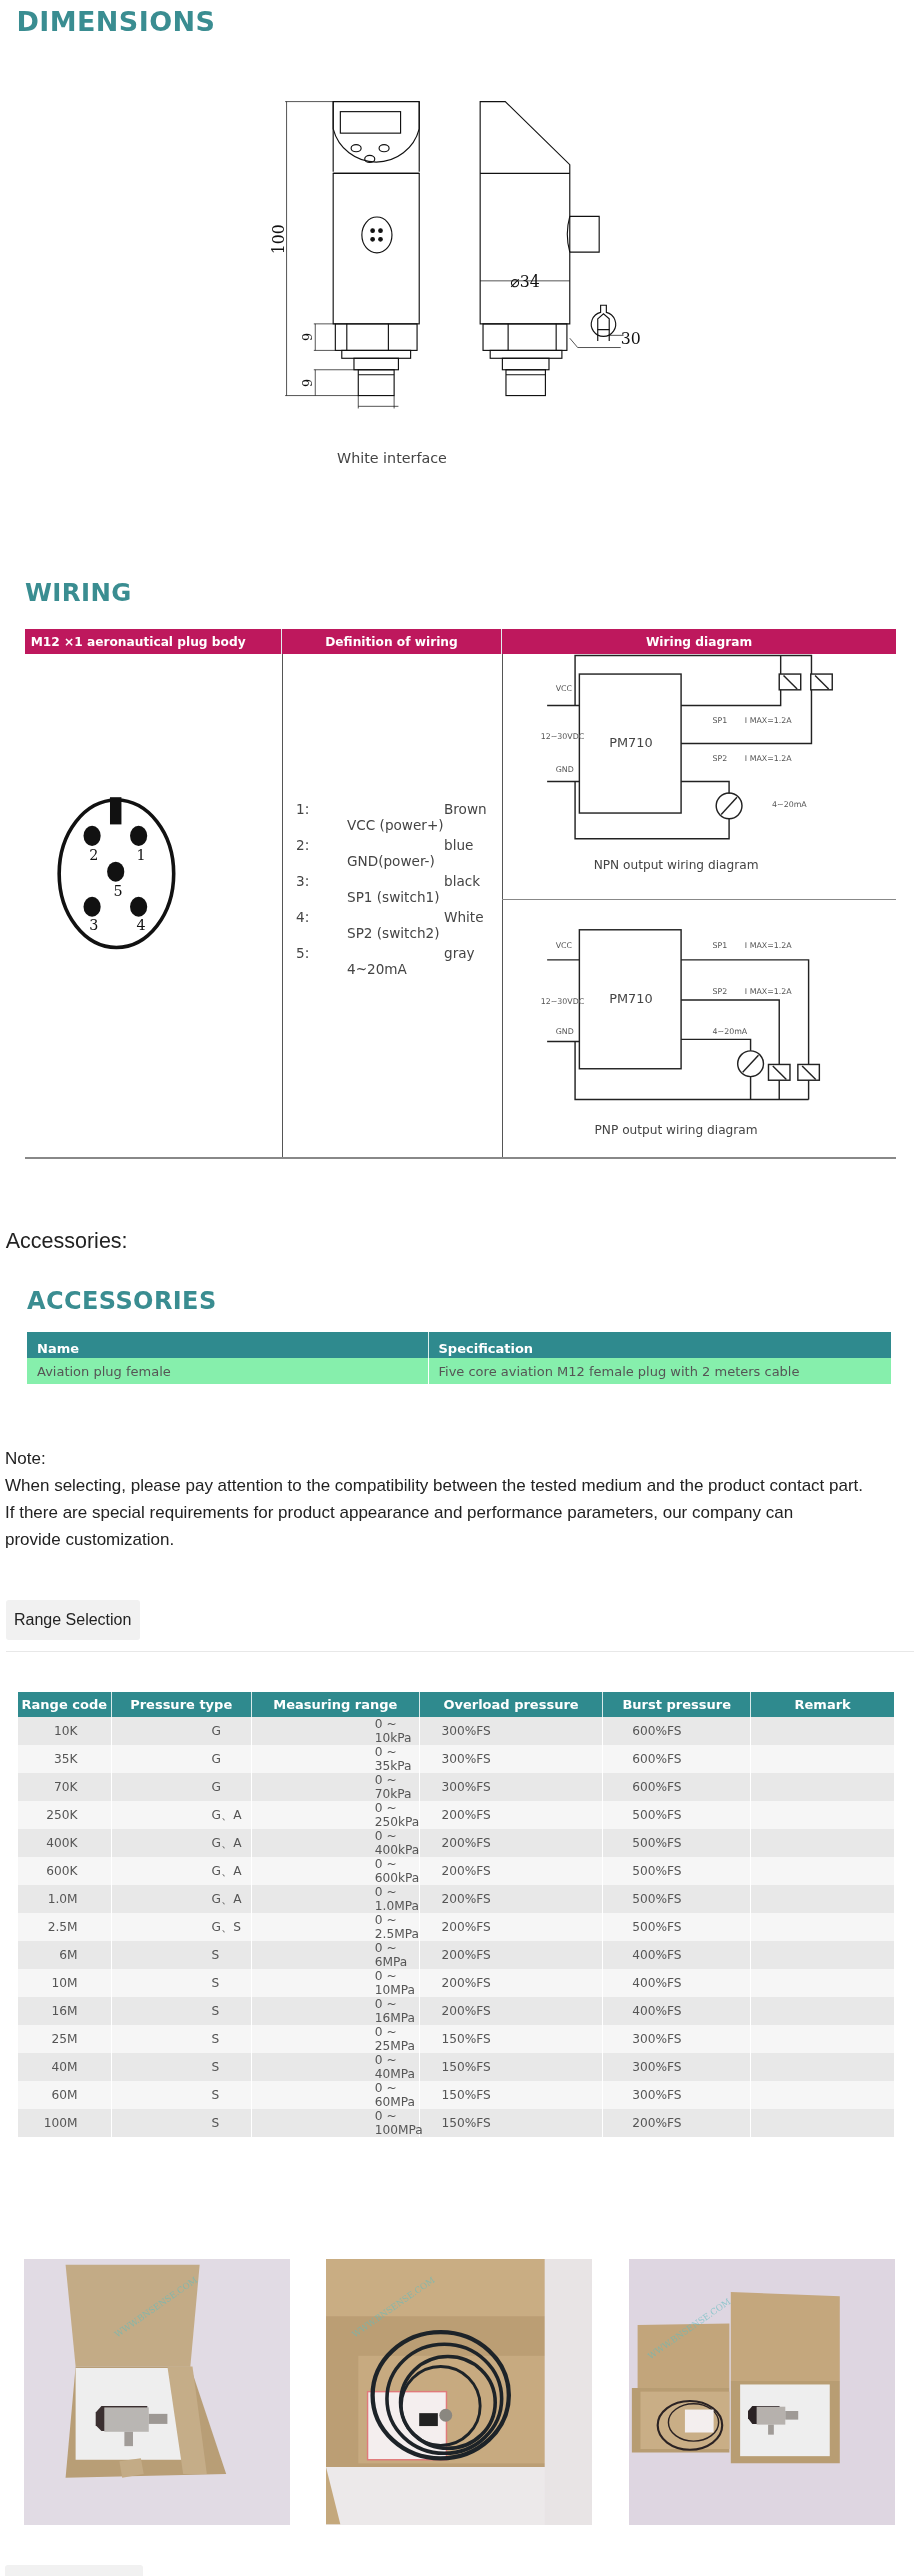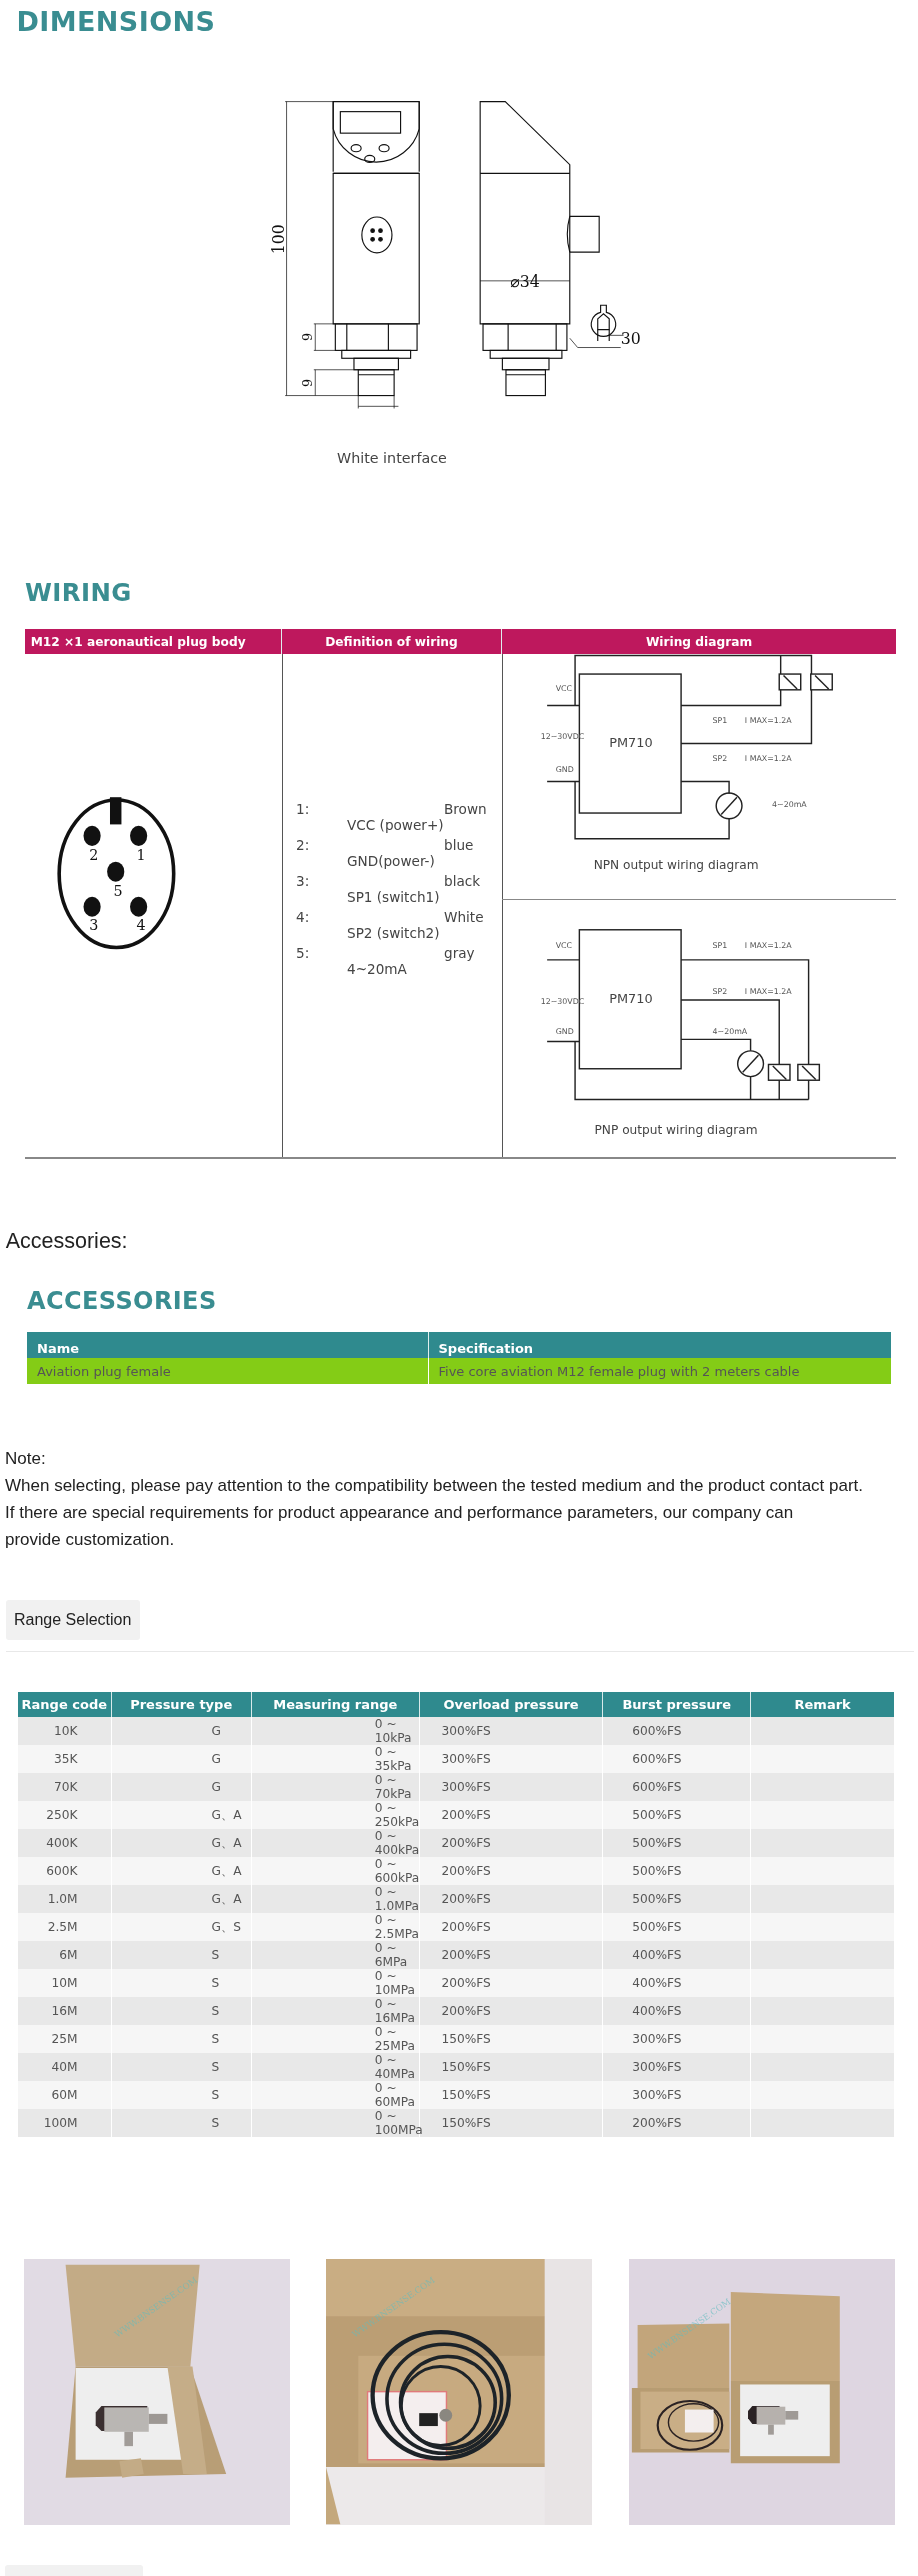--- a/index.html
+++ b/index.html
@@ -29,21 +29,21 @@
   .pin-num { position: absolute; left: 0; top: 0; }
   .pin-def { position: absolute; left: 23px; top: 16px; margin-left: 28px; }
   .pin-color { position: absolute; left: 148px; top: 0; }
 
   
   #acc-label { left: 5.7px; top: 1229px; font-size: 21.5px; color: #222; }
   #acc-title { left: 27px; top: 1287px; font-size: 24px; }
   #acc-table { left: 27px; top: 1332px; width: 864px; border-collapse: collapse; font-family: "DejaVu Sans", sans-serif; font-size: 13px; }
   #acc-table th { background: #2f8a8e; color: #fff; text-align: left; padding: 8.6px 10px 2.9px; height: 18px; font-weight: bold; }
   #acc-table th + th { border-left: 0.7px solid #e0eeee; }
-  #acc-table td { background: #84cc16; color: #555; padding: 4.3px 10px; height: 26px; }
+  #acc-table td { background: #86efac; color: #555; padding: 4.3px 10px; height: 26px; }
   #acc-table td + td { border-left: 0.7px solid #fff; }
 
   
   #note { left: 5px; top: 1445px; font-size: 17px; line-height: 27px; color: #222; width: 914px; }
 
   .range-btn { position: absolute; background: #f1f1f1; border-radius: 2.9px; font-size: 16px; color: #222; display: flex; align-items: center; justify-content: center; border: none; }
   #range-btn { left: 5.7px; top: 1600px; width: 134px; height: 40px; }
   #divider { left: 5.7px; top: 1651px; width: 908px; height: 1.4px; background: #e8e8e8; }
 
   

